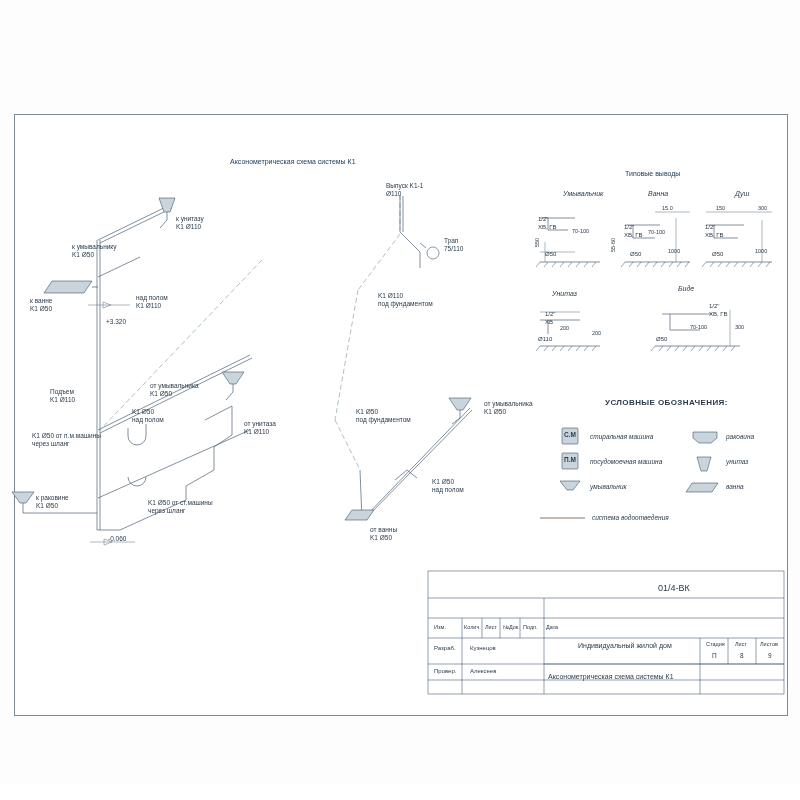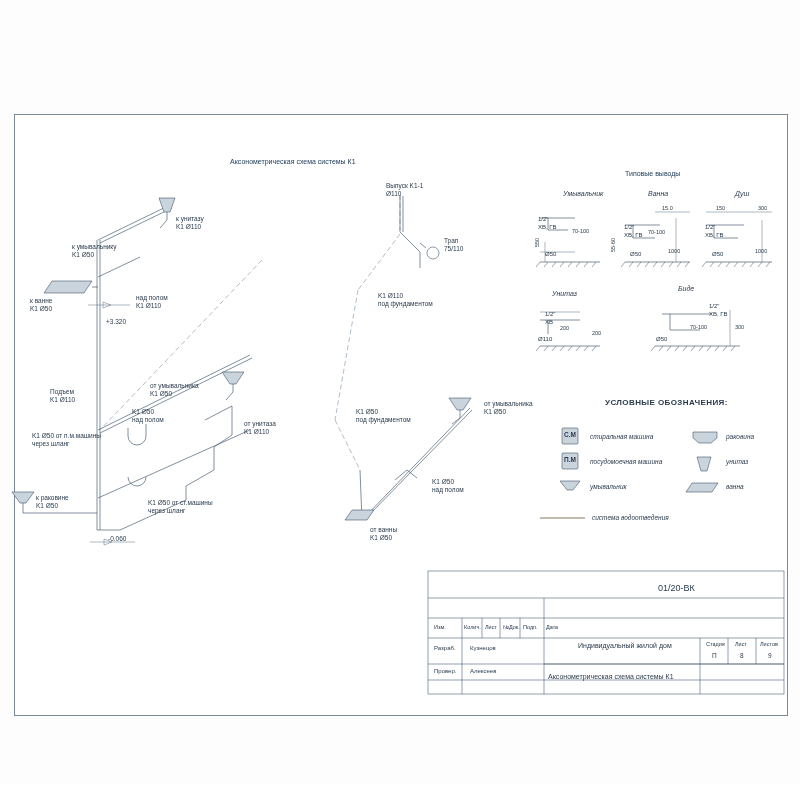--- a/index.html
+++ b/index.html
@@ -353,21 +353,21 @@
   <div class="txt b" style="left:564px;top:431px;font-size:6.5px;">С.М</div>
   <div class="txt it" style="left:590px;top:433px;">стиральная машина</div>
   <div class="txt b" style="left:564px;top:456px;font-size:6.5px;">П.М</div>
   <div class="txt it" style="left:590px;top:458px;">посудомоечная машина</div>
   <div class="txt it" style="left:590px;top:483px;">умывальник</div>
   <div class="txt it" style="left:726px;top:433px;">раковина</div>
   <div class="txt it" style="left:726px;top:458px;">унитаз</div>
   <div class="txt it" style="left:726px;top:483px;">ванна</div>
   <div class="txt it" style="left:592px;top:514px;">система водоотведения</div>
 
-  <div class="txt" style="left:658px;top:583px;font-size:9px;">01/20-ВК</div>
+  <div class="txt" style="left:658px;top:583px;font-size:9px;">01/4-ВК</div>
 
   <div class="txt" style="left:434px;top:624px;font-size:5.5px;">Изм.</div>
   <div class="txt" style="left:464px;top:624px;font-size:5.5px;">Колич.</div>
   <div class="txt" style="left:485px;top:624px;font-size:5.5px;">Лист</div>
   <div class="txt" style="left:503px;top:624px;font-size:5.5px;">№Док.</div>
   <div class="txt" style="left:523px;top:624px;font-size:5.5px;">Подп.</div>
   <div class="txt" style="left:546px;top:624px;font-size:5.5px;">Дата</div>
 
   <div class="txt" style="left:434px;top:645px;font-size:6px;">Разраб.</div>
   <div class="txt" style="left:470px;top:645px;font-size:6px;">Кузнецов</div>

